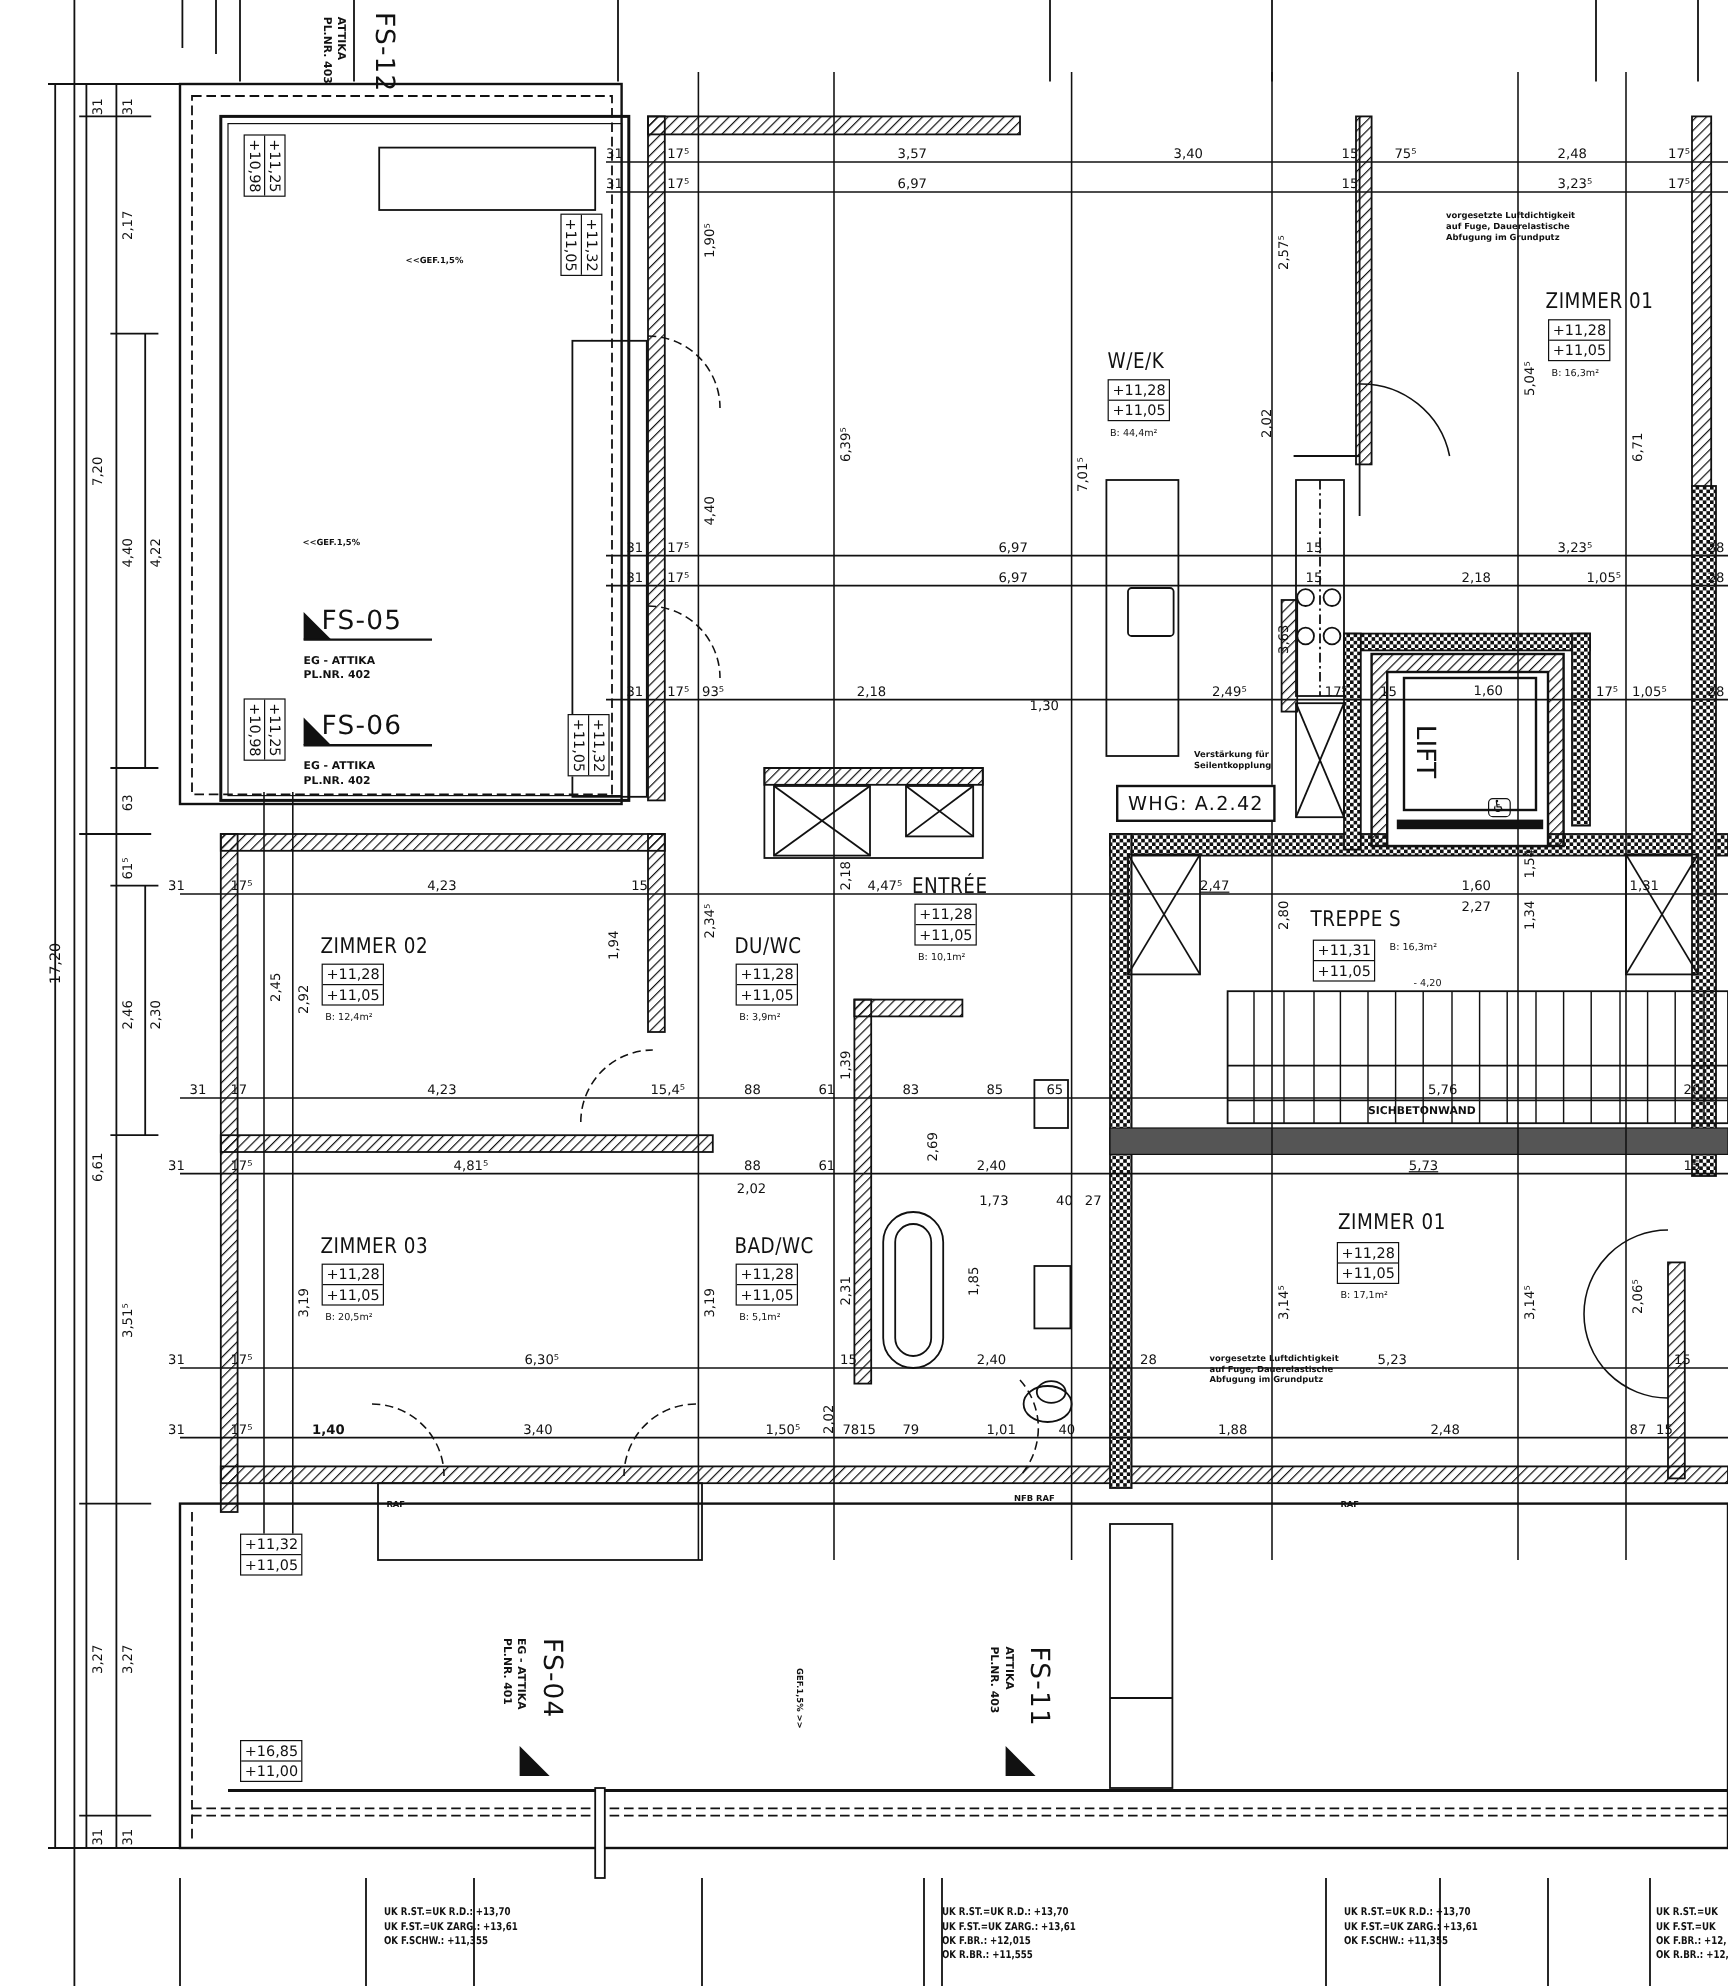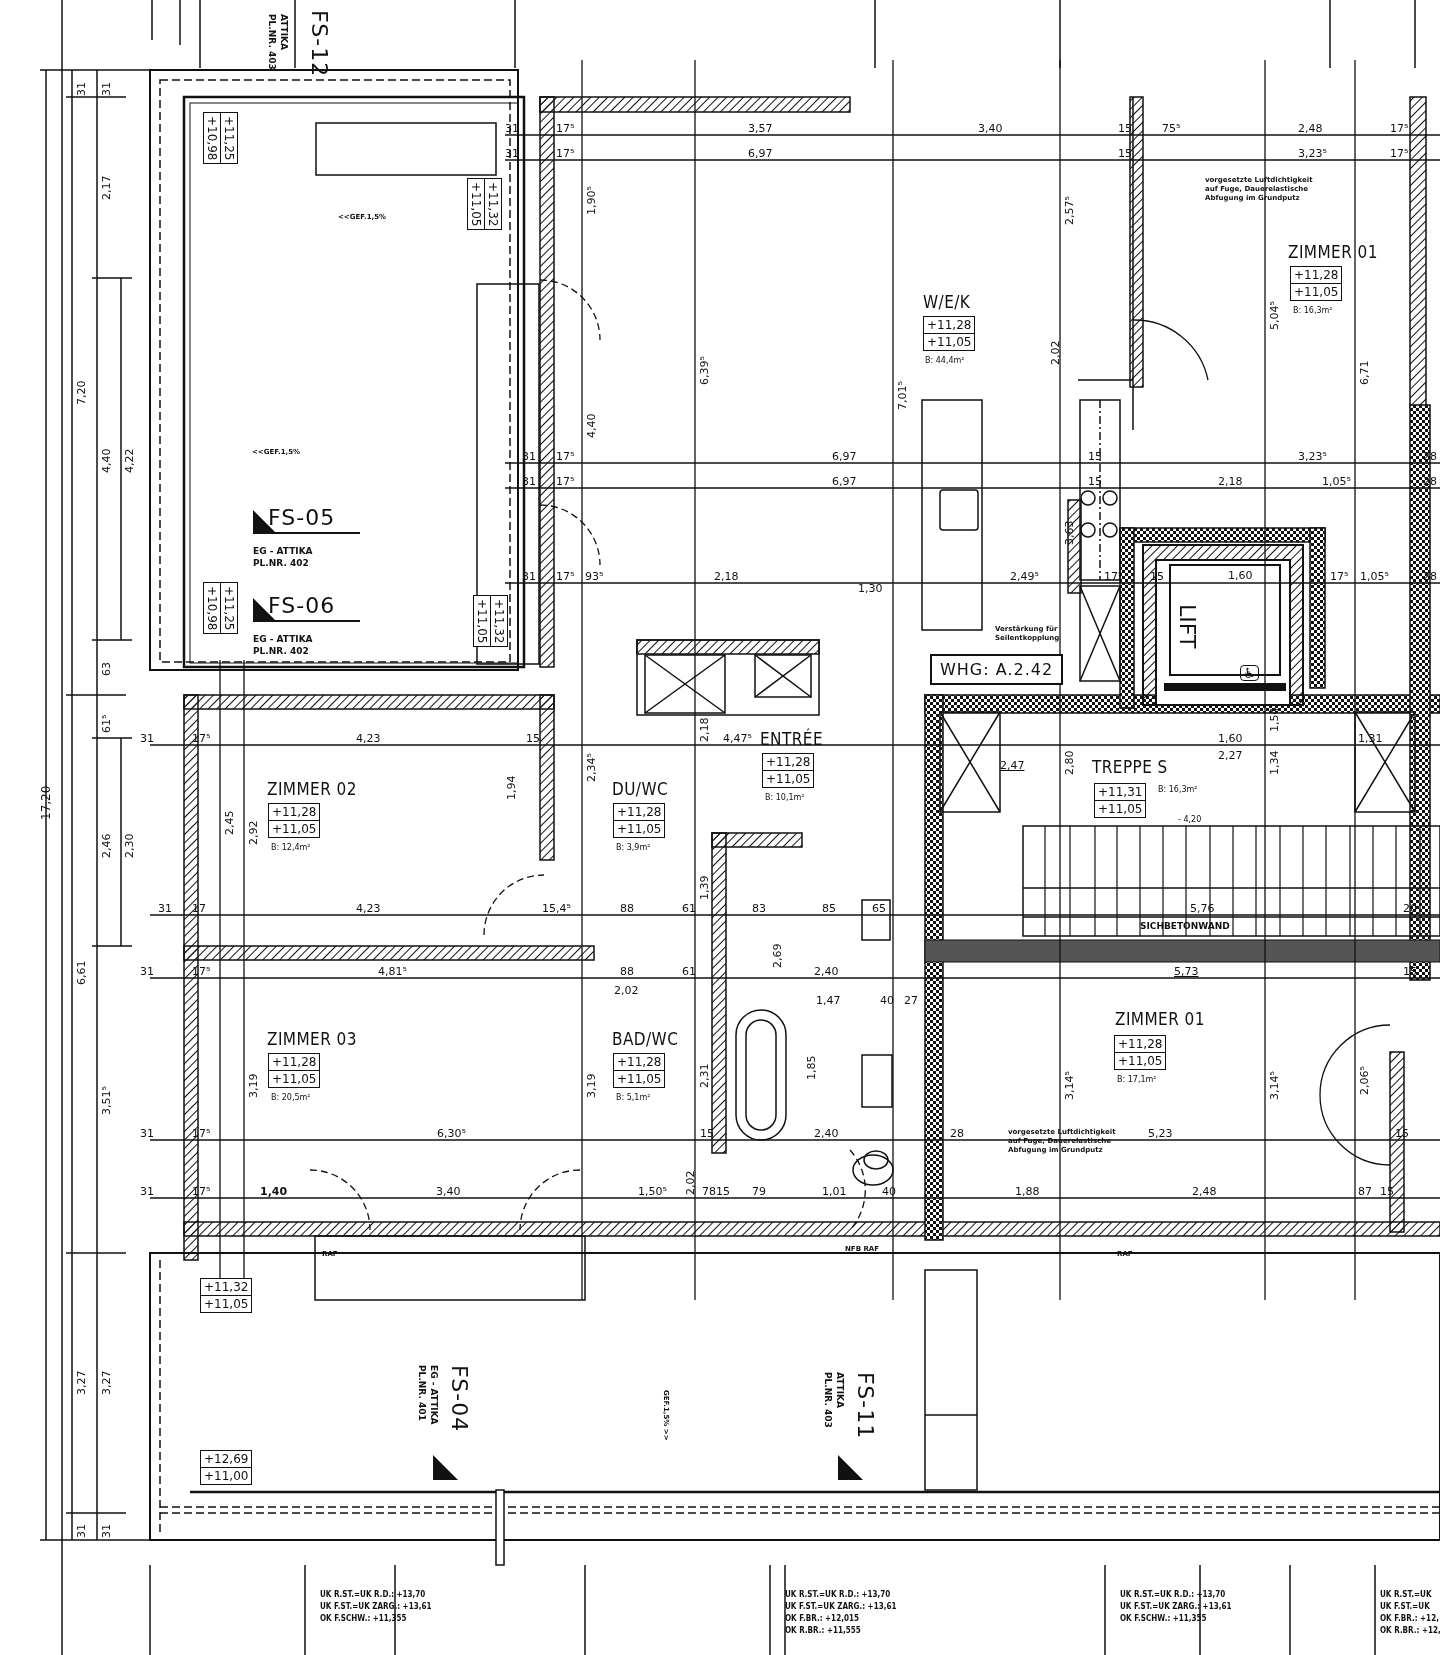--- a/index.html
+++ b/index.html
@@ -369,21 +369,21 @@
 </div>
 <div class="elev vert" style="left:508px;top:595px;">
   <div>+11,32</div>
     <div>+11,05</div>
 </div>
 <div class="elev" style="left:200px;top:1278px;">
   <div>+11,32</div>
     <div>+11,05</div>
 </div>
 <div class="elev" style="left:200px;top:1450px;">
-  <div>+12,69</div>
+  <div>+16,85</div>
     <div>+11,00</div>
 </div>
 
 <div class="note" style="left:338px;top:213px;">&lt;&lt;GEF.1,5%</div>
 <div class="note" style="left:252px;top:448px;">&lt;&lt;GEF.1,5%</div>
 <div class="note vert" style="left:670px;top:1390px;">GEF.1,5% &gt;&gt;</div>
 
 <div class="note" style="left:1205px;top:176px;">vorgesetzte Luftdichtigkeit
 auf Fuge, Dauerelastische
 Abfugung im Grundputz</div>
@@ -456,21 +456,21 @@
 <div class="dim" style="left:1150px;top:571px;">15</div>
 <div class="dim" style="left:1330px;top:571px;">17⁵</div>
 <div class="dim" style="left:1360px;top:571px;">1,05⁵</div>
 <div class="dim" style="left:1423px;top:571px;">28</div>
 
 <div class="dim" style="left:140px;top:733px;">31</div>
 <div class="dim" style="left:192px;top:733px;">17⁵</div>
 <div class="dim" style="left:356px;top:733px;">4,23</div>
 <div class="dim" style="left:526px;top:733px;">15</div>
 <div class="dim" style="left:723px;top:733px;">4,47⁵</div>
-<div class="dim" style="left:1000px;top:760px;text-decoration:underline;">2,47</div>
+<div class="dim" style="left:1000px;top:733px;text-decoration:underline;">2,47</div>
 <div class="dim" style="left:1218px;top:733px;">1,60</div>
 <div class="dim" style="left:1218px;top:750px;">2,27</div>
 <div class="dim" style="left:1358px;top:733px;">1,31</div>
 
 <div class="dim" style="left:158px;top:903px;">31</div>
 <div class="dim" style="left:192px;top:903px;">17</div>
 <div class="dim" style="left:356px;top:903px;">4,23</div>
 <div class="dim" style="left:542px;top:903px;">15,4⁵</div>
 <div class="dim" style="left:620px;top:903px;">88</div>
 <div class="dim" style="left:682px;top:903px;">61</div>
@@ -480,21 +480,21 @@
 <div class="dim" style="left:1190px;top:903px;">5,76</div>
 <div class="dim" style="left:1403px;top:903px;">20</div>
 
 <div class="dim" style="left:140px;top:966px;">31</div>
 <div class="dim" style="left:192px;top:966px;">17⁵</div>
 <div class="dim" style="left:378px;top:966px;">4,81⁵</div>
 <div class="dim" style="left:620px;top:966px;">88</div>
 <div class="dim" style="left:614px;top:985px;">2,02</div>
 <div class="dim" style="left:682px;top:966px;">61</div>
 <div class="dim" style="left:814px;top:966px;">2,40</div>
-<div class="dim" style="left:816px;top:995px;">1,47</div>
+<div class="dim" style="left:816px;top:995px;">1,73</div>
 <div class="dim" style="left:880px;top:995px;">40</div>
 <div class="dim" style="left:904px;top:995px;">27</div>
 <div class="dim" style="left:1174px;top:966px;text-decoration:underline;">5,73</div>
 <div class="dim" style="left:1403px;top:966px;">15</div>
 
 <div class="dim" style="left:140px;top:1128px;">31</div>
 <div class="dim" style="left:192px;top:1128px;">17⁵</div>
 <div class="dim" style="left:437px;top:1128px;">6,30⁵</div>
 <div class="dim" style="left:700px;top:1128px;">15</div>
 <div class="dim" style="left:814px;top:1128px;">2,40</div>

